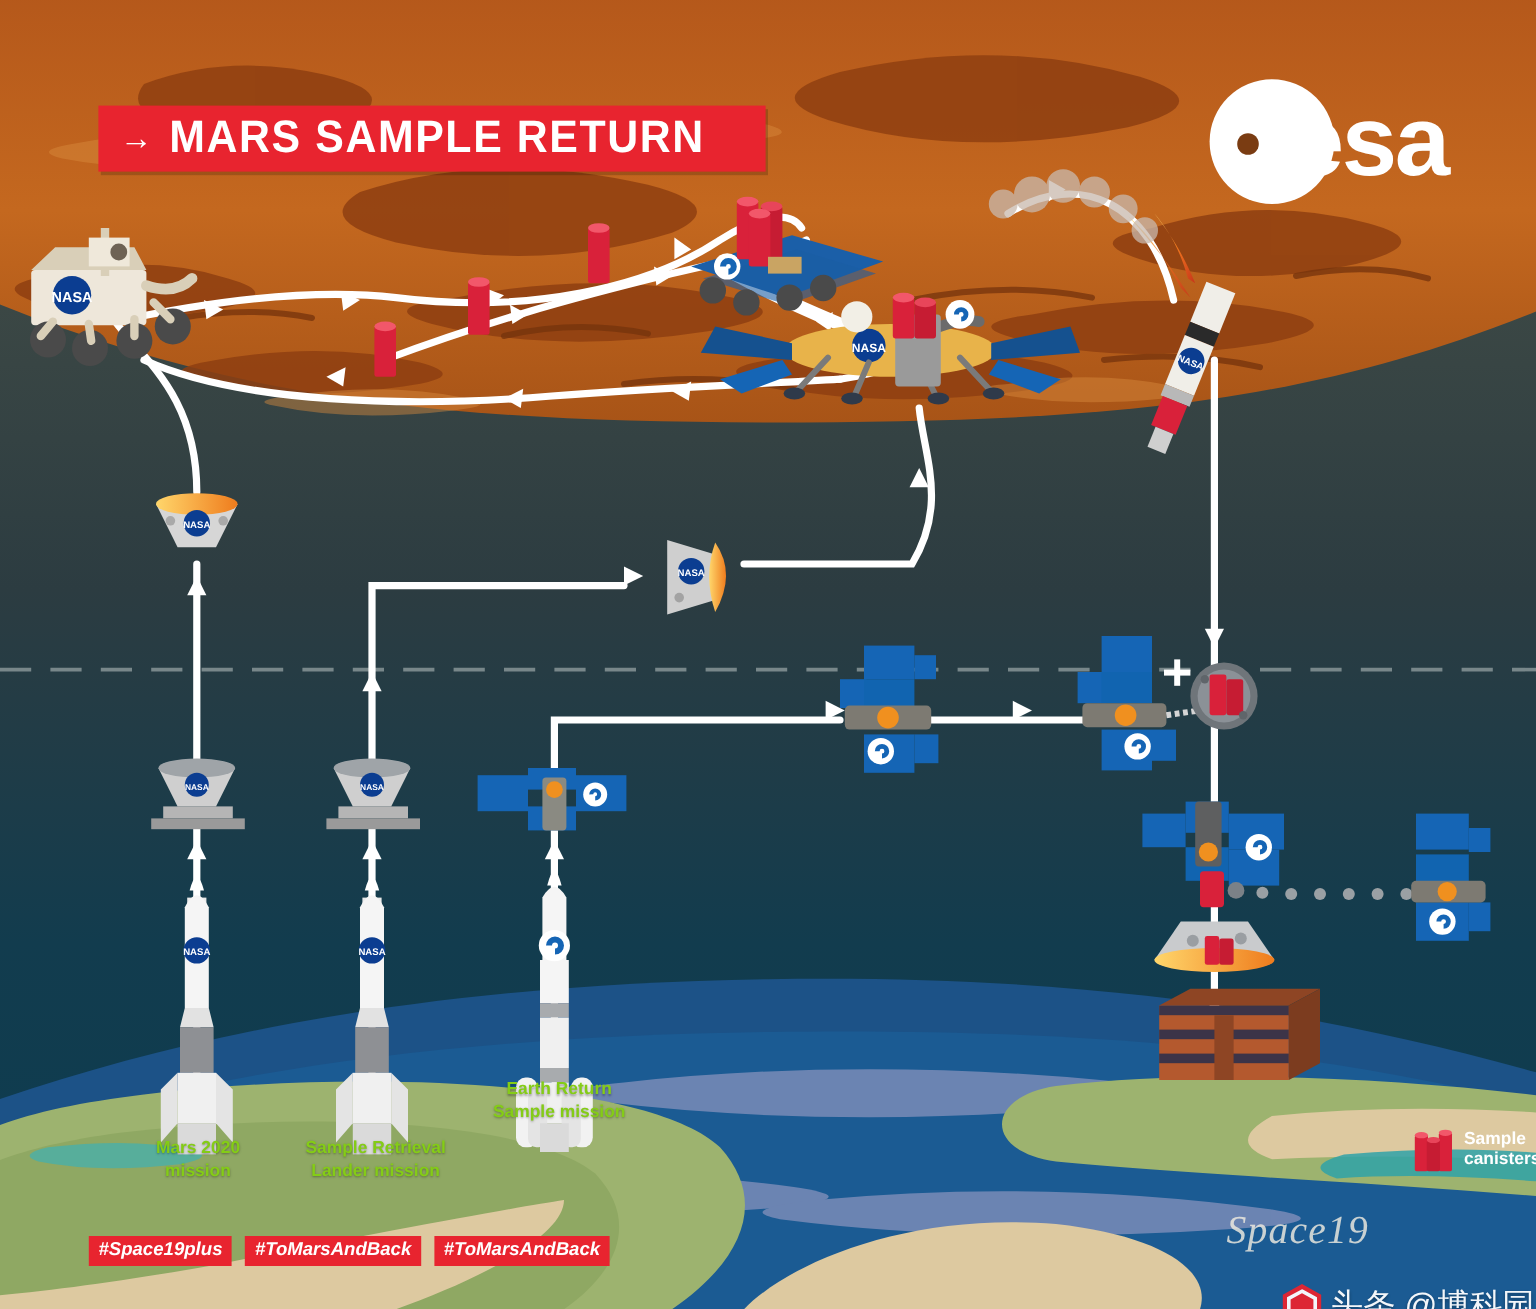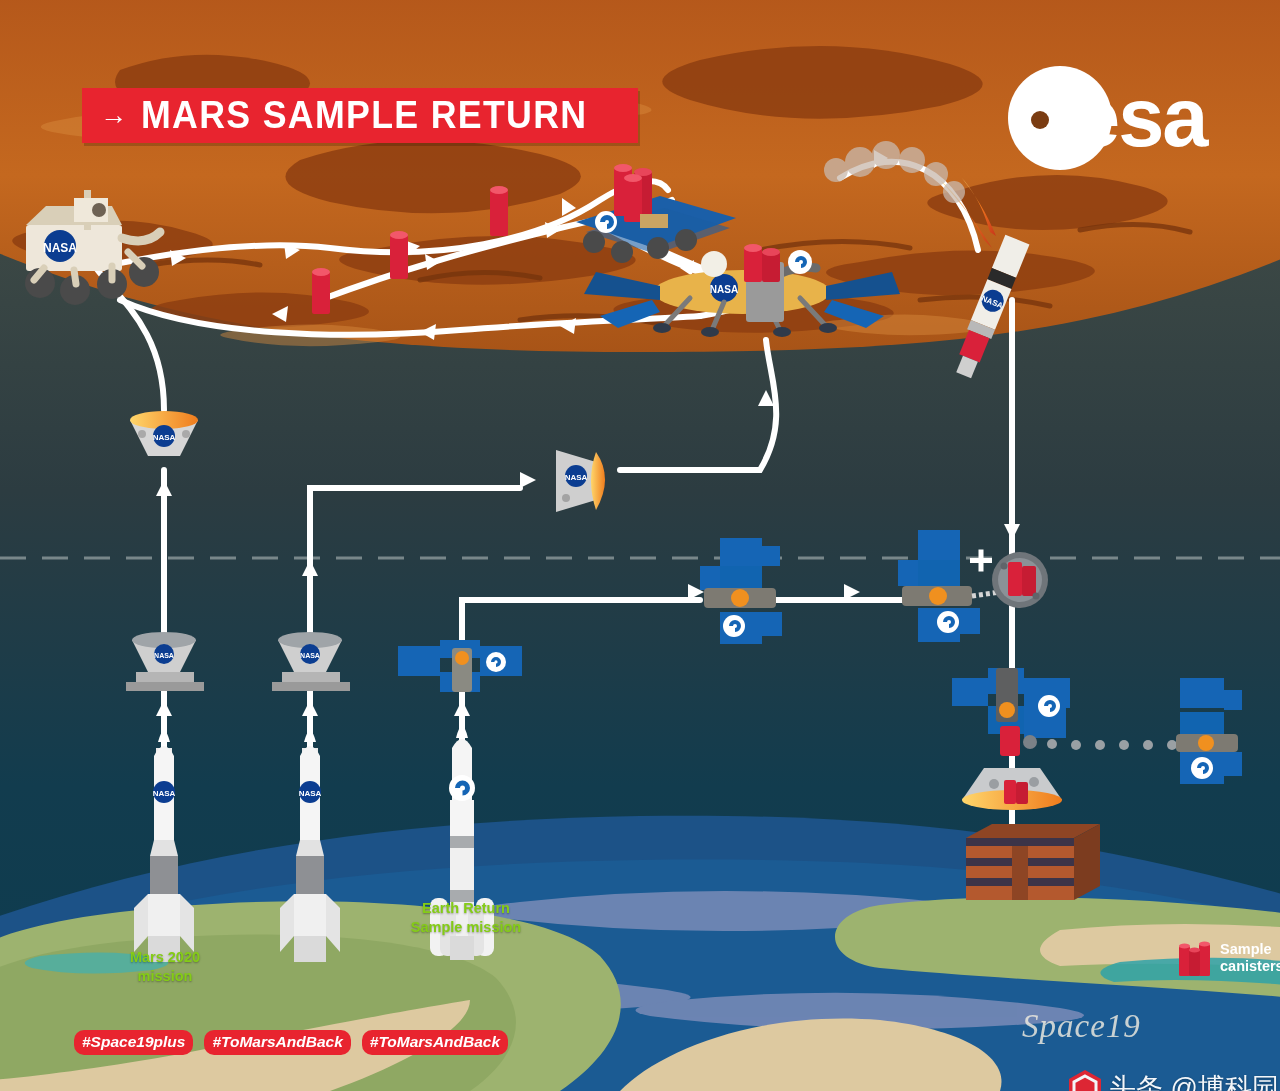--- a/index.html
+++ b/index.html
@@ -24,21 +24,21 @@
   #esa-word{color:#fff;font-size:83px;font-weight:bold;line-height:.78;
      letter-spacing:-2px;margin-left:-42px;}
 
   
   .caption{position:absolute;color:#84cc16;font-size:14.5px;font-weight:bold;
      text-align:center;line-height:1.28;text-shadow:0 1px 2px rgba(0,0,0,.35);}
 
   
   #hashtags{left:74px;top:1030px;display:flex;gap:11px;}
   .tag{background:#e8242f;color:#fff;font-size:15.5px;font-weight:bold;
-     font-style:italic;padding:3px 8px 4px 8px;white-space:nowrap;border-radius:10px;}
+     font-style:italic;padding:3px 8px 4px 8px;white-space:nowrap;}
 
   
   #legend{left:1178px;top:938px;display:flex;align-items:center;gap:8px;}
   #legend .lbl{color:#fff;font-size:14.5px;font-weight:bold;line-height:1.2;}
 
   
   #space19{position:absolute;left:1022px;top:1008px;color:#f0ece0;opacity:.82;
      font-size:33px;font-style:italic;font-family:"Liberation Serif",serif;letter-spacing:1px;}
   #cn-watermark{position:absolute;left:1066px;top:1020px;display:flex;align-items:center;gap:5px;
      color:#fff;font-size:27px;font-weight:normal;opacity:.95;
@@ -536,20 +536,24 @@
       <circle cx="36" cy="58" r="9" fill="#7a3c12"></circle>
       <path d="M60,14 a44,44 0 1 1 0,88 a44,44 0 1 1 0,-88 Z M60,30 a28,28 0 1 0 0,56 a28,28 0 1 0 0,-56 Z" fill="#7a3c12" opacity="0"></path>
     </svg>
     <span id="esa-word">esa</span>
   </div>
 
   <div class="caption" style="left:104px;top:948px;width:122px;">
     <div>Mars 2020</div>
     <div>mission</div>
   </div>
+  <div class="caption" style="left:236px;top:948px;width:154px;">
+    <div>Sample Retrieval</div>
+    <div>Lander mission</div>
+  </div>
   <div class="caption" style="left:396px;top:899px;width:140px;">
     <div>Earth Return</div>
     <div>Sample mission</div>
   </div>
 
   <div class="ttl" id="legend">
     <svg width="34" height="40" viewBox="0 0 34 40">
       <rect x="1" y="8" width="11" height="30" rx="1.5" fill="#d9213a"></rect>
       <ellipse cx="6.5" cy="8" rx="5.5" ry="2.6" fill="#f2576a"></ellipse>
       <rect x="21" y="6" width="11" height="32" rx="1.5" fill="#d9213a"></rect>

